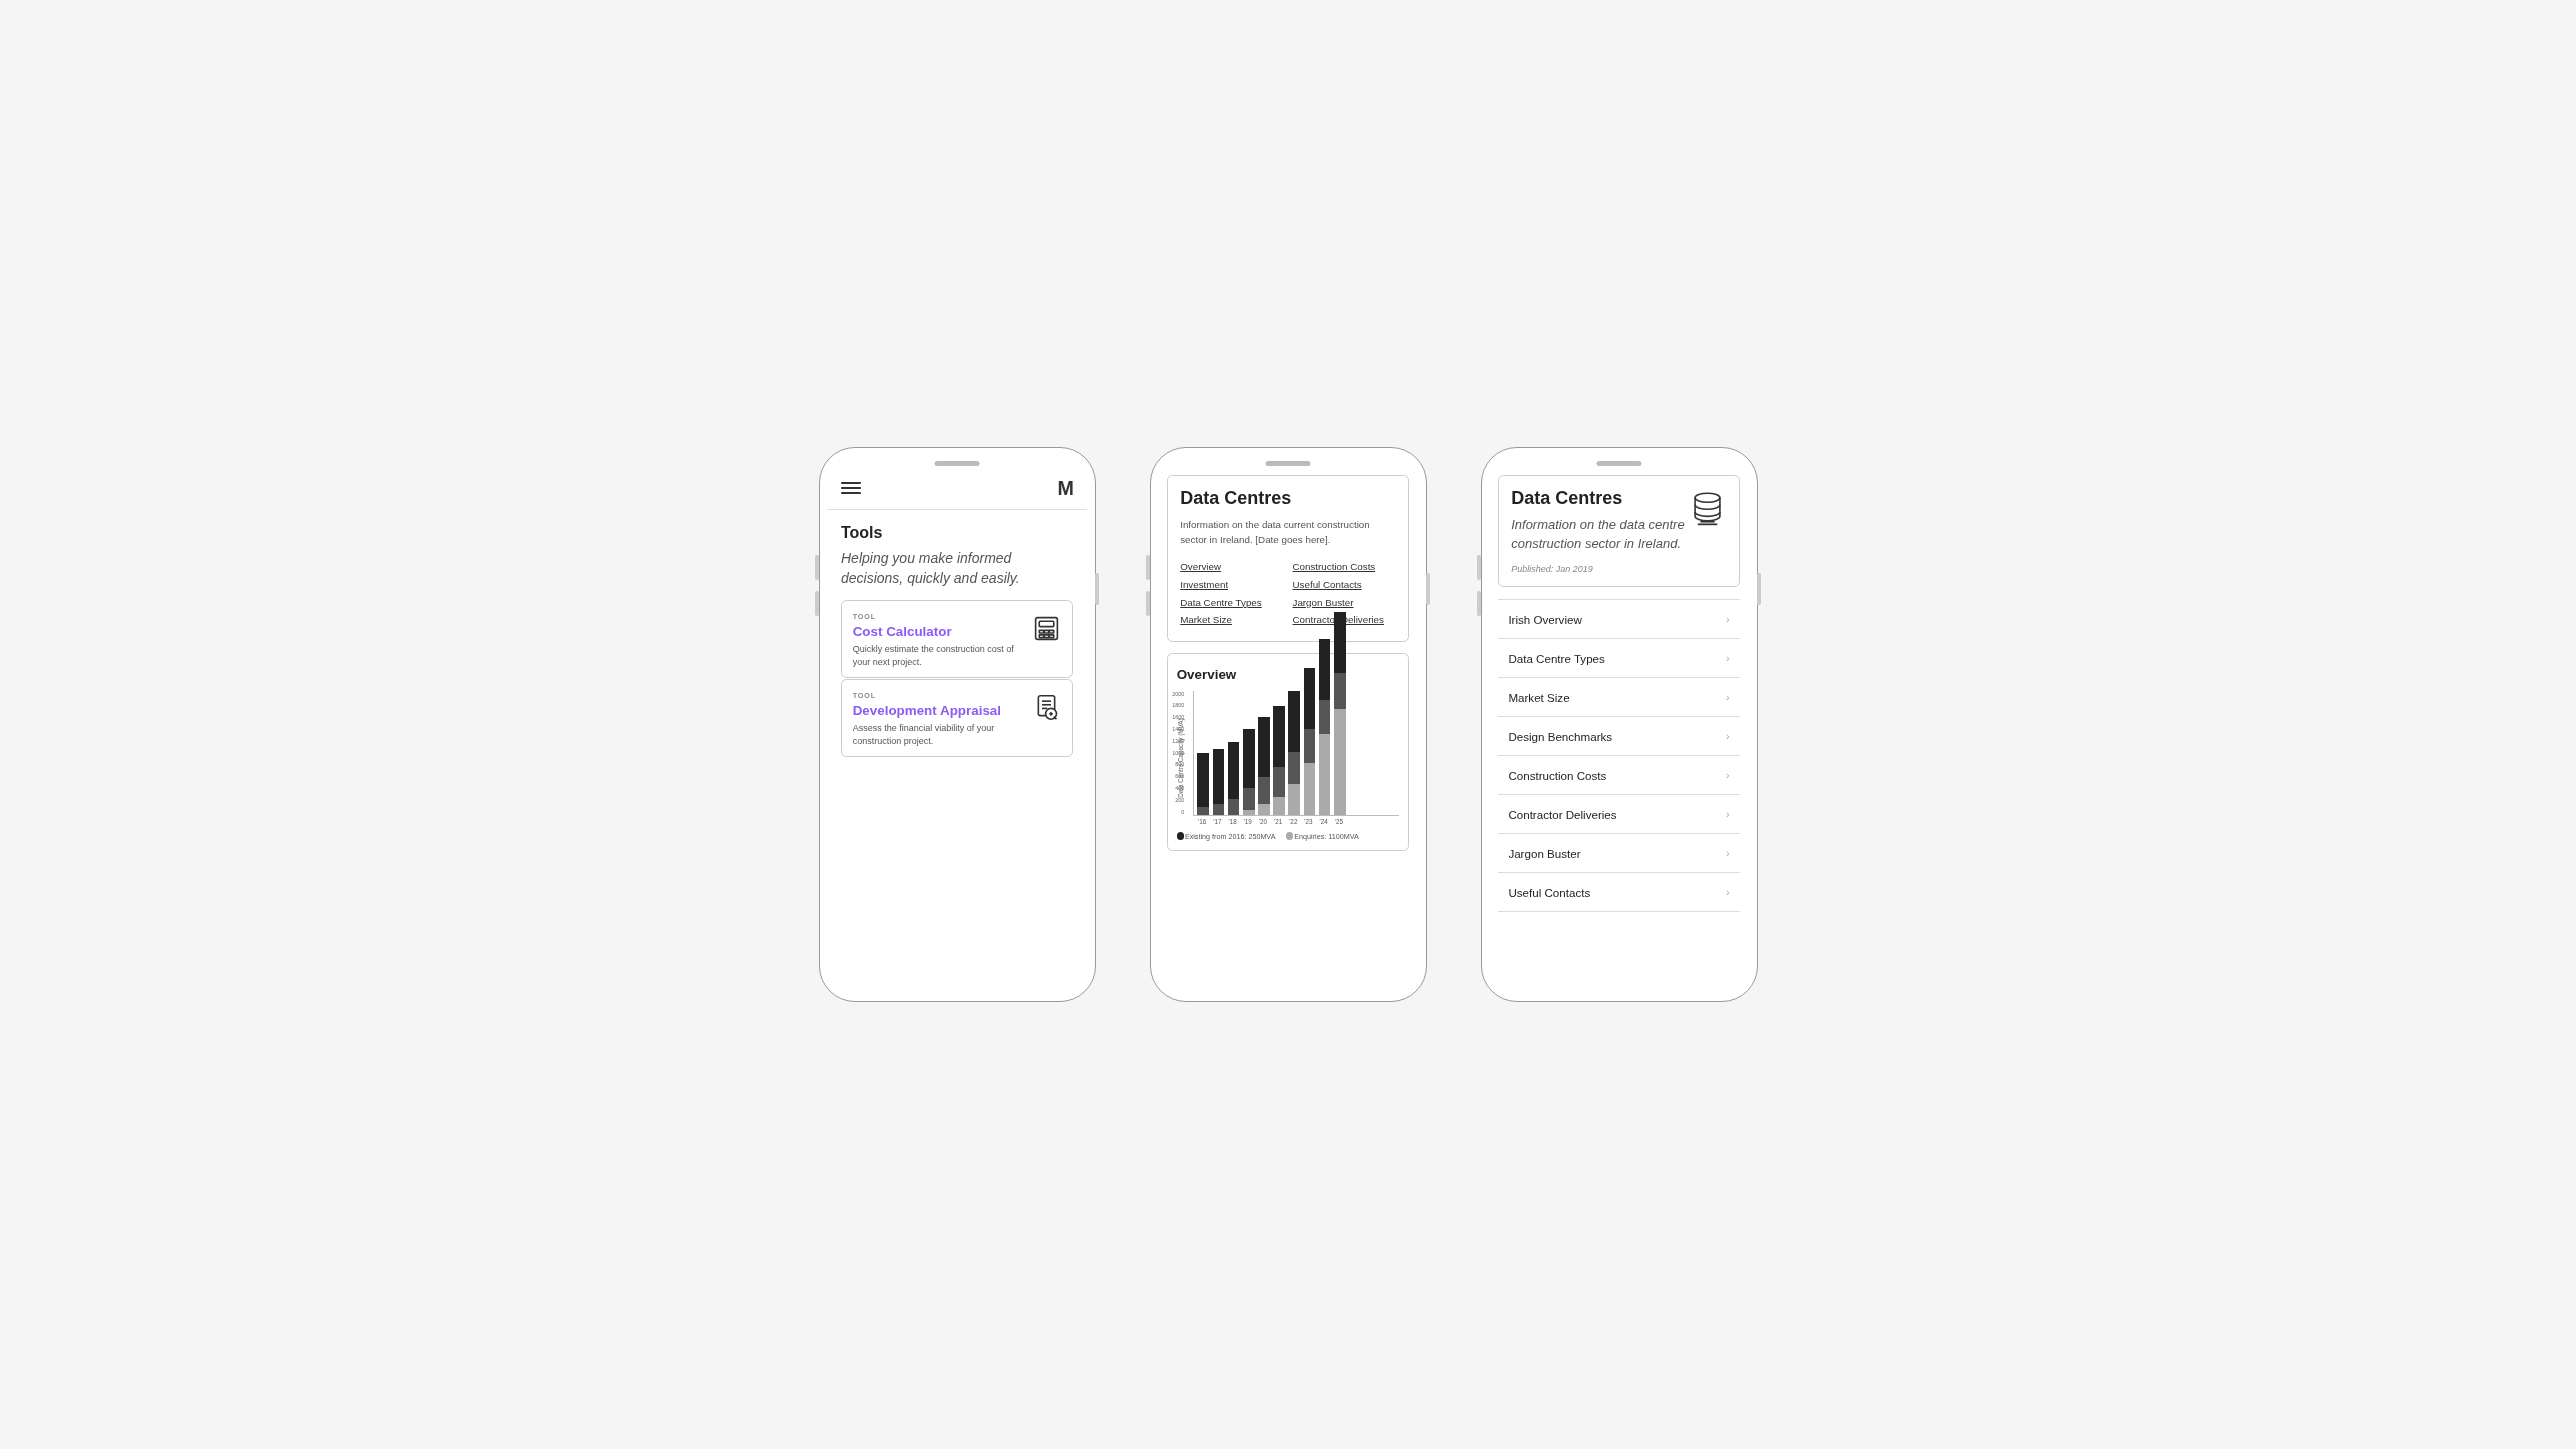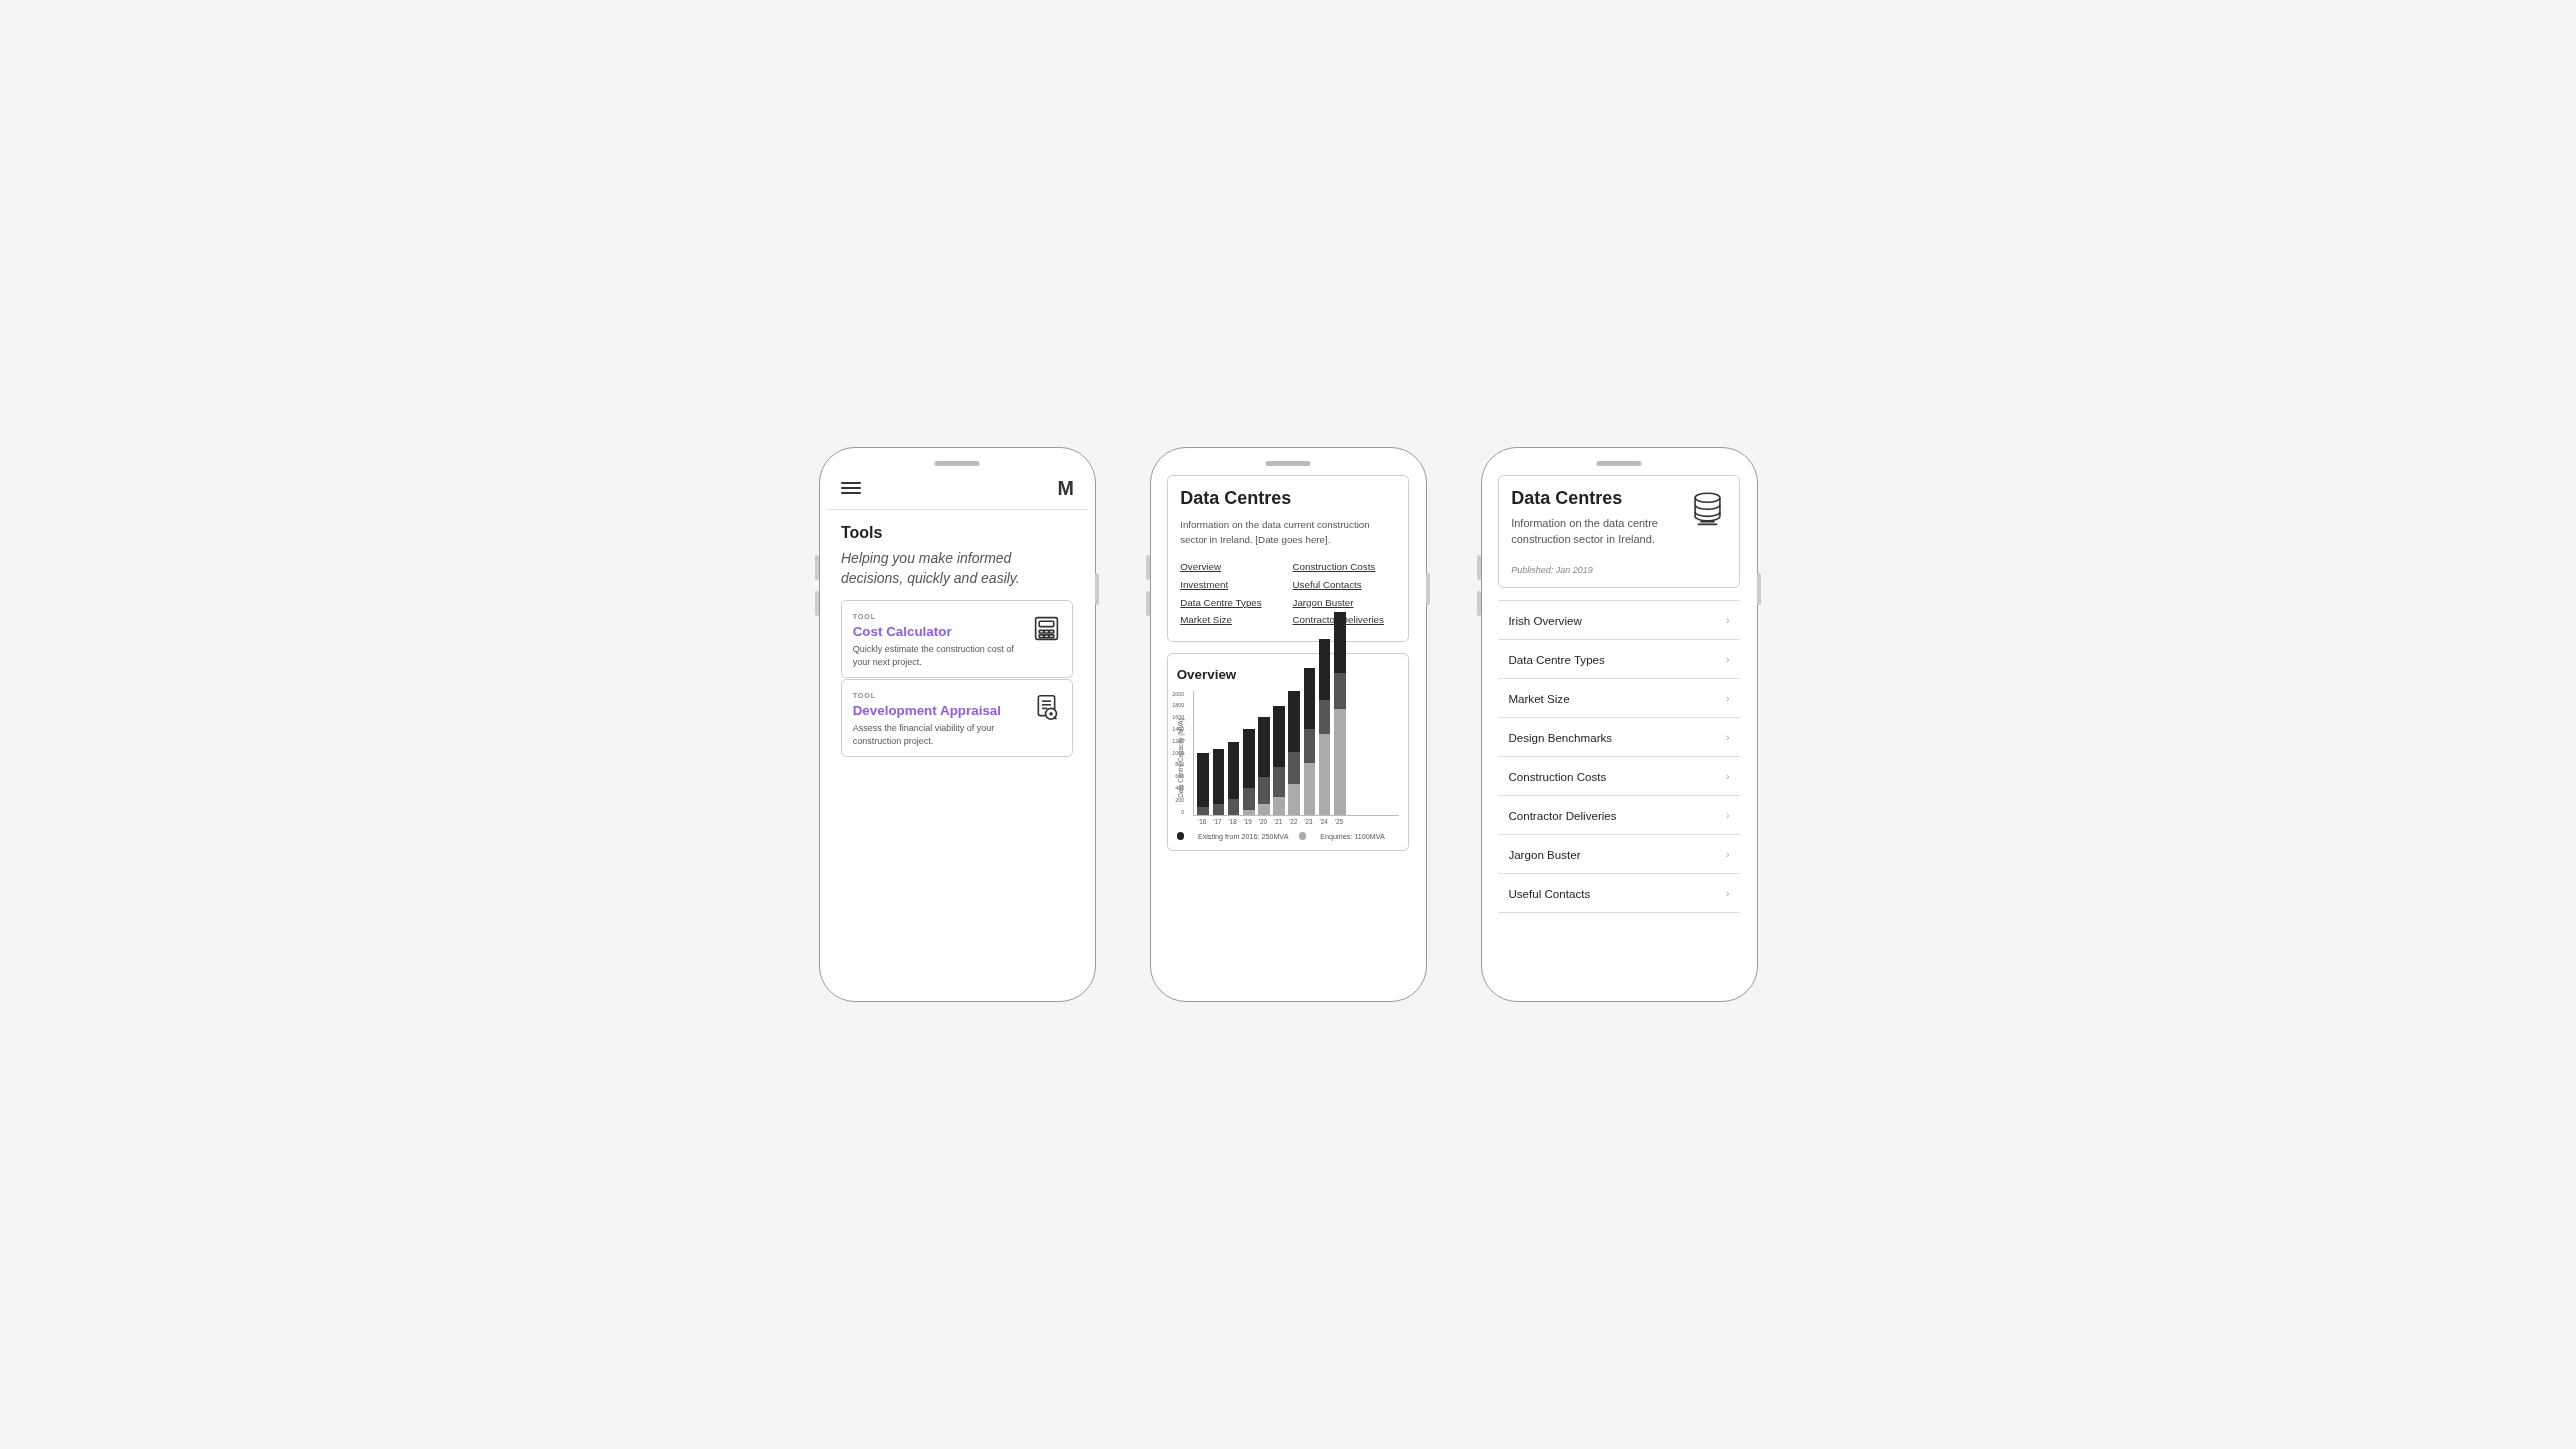--- a/index.html
+++ b/index.html
@@ -271,21 +271,21 @@
     .chart-legend {
       margin-top: 7.2px;
       font-size: 7.2px;
       color: #555;
       display: flex;
       gap: 10.7px;
     }
     .legend-item {
       display: flex;
       align-items: flex-start;
-      gap: 14px;
+      gap: 1px;
     }
     .legend-dot-black {
       width: 7.2px; height: 7.2px;
       border-radius: 50%;
       background: #222;
     }
     .legend-dot-gray {
       width: 7.2px; height: 7.2px;
       border-radius: 50%;
       background: #aaa;
@@ -306,24 +306,25 @@
       align-items: flex-start;
     }
     .p3-header-text {}
     .p3-title {
       font-size: 18px;
       font-weight: 600;
       color: #222;
       margin-bottom: 5.4px;
     }
     .p3-desc {
-      font-size: 11px;
+      font-size: 13px;
       color: #555;
       line-height: 1.5;
-      margin-bottom: 17px;
+      margin-bottom: 10px;
+      font-style: italic;
     }
     .p3-published {
       font-size: 9px;
       color: #888;
       font-style: italic;
     }
     .p3-nav-list {
       margin: 12px 9px;
     }
     .p3-nav-item {

